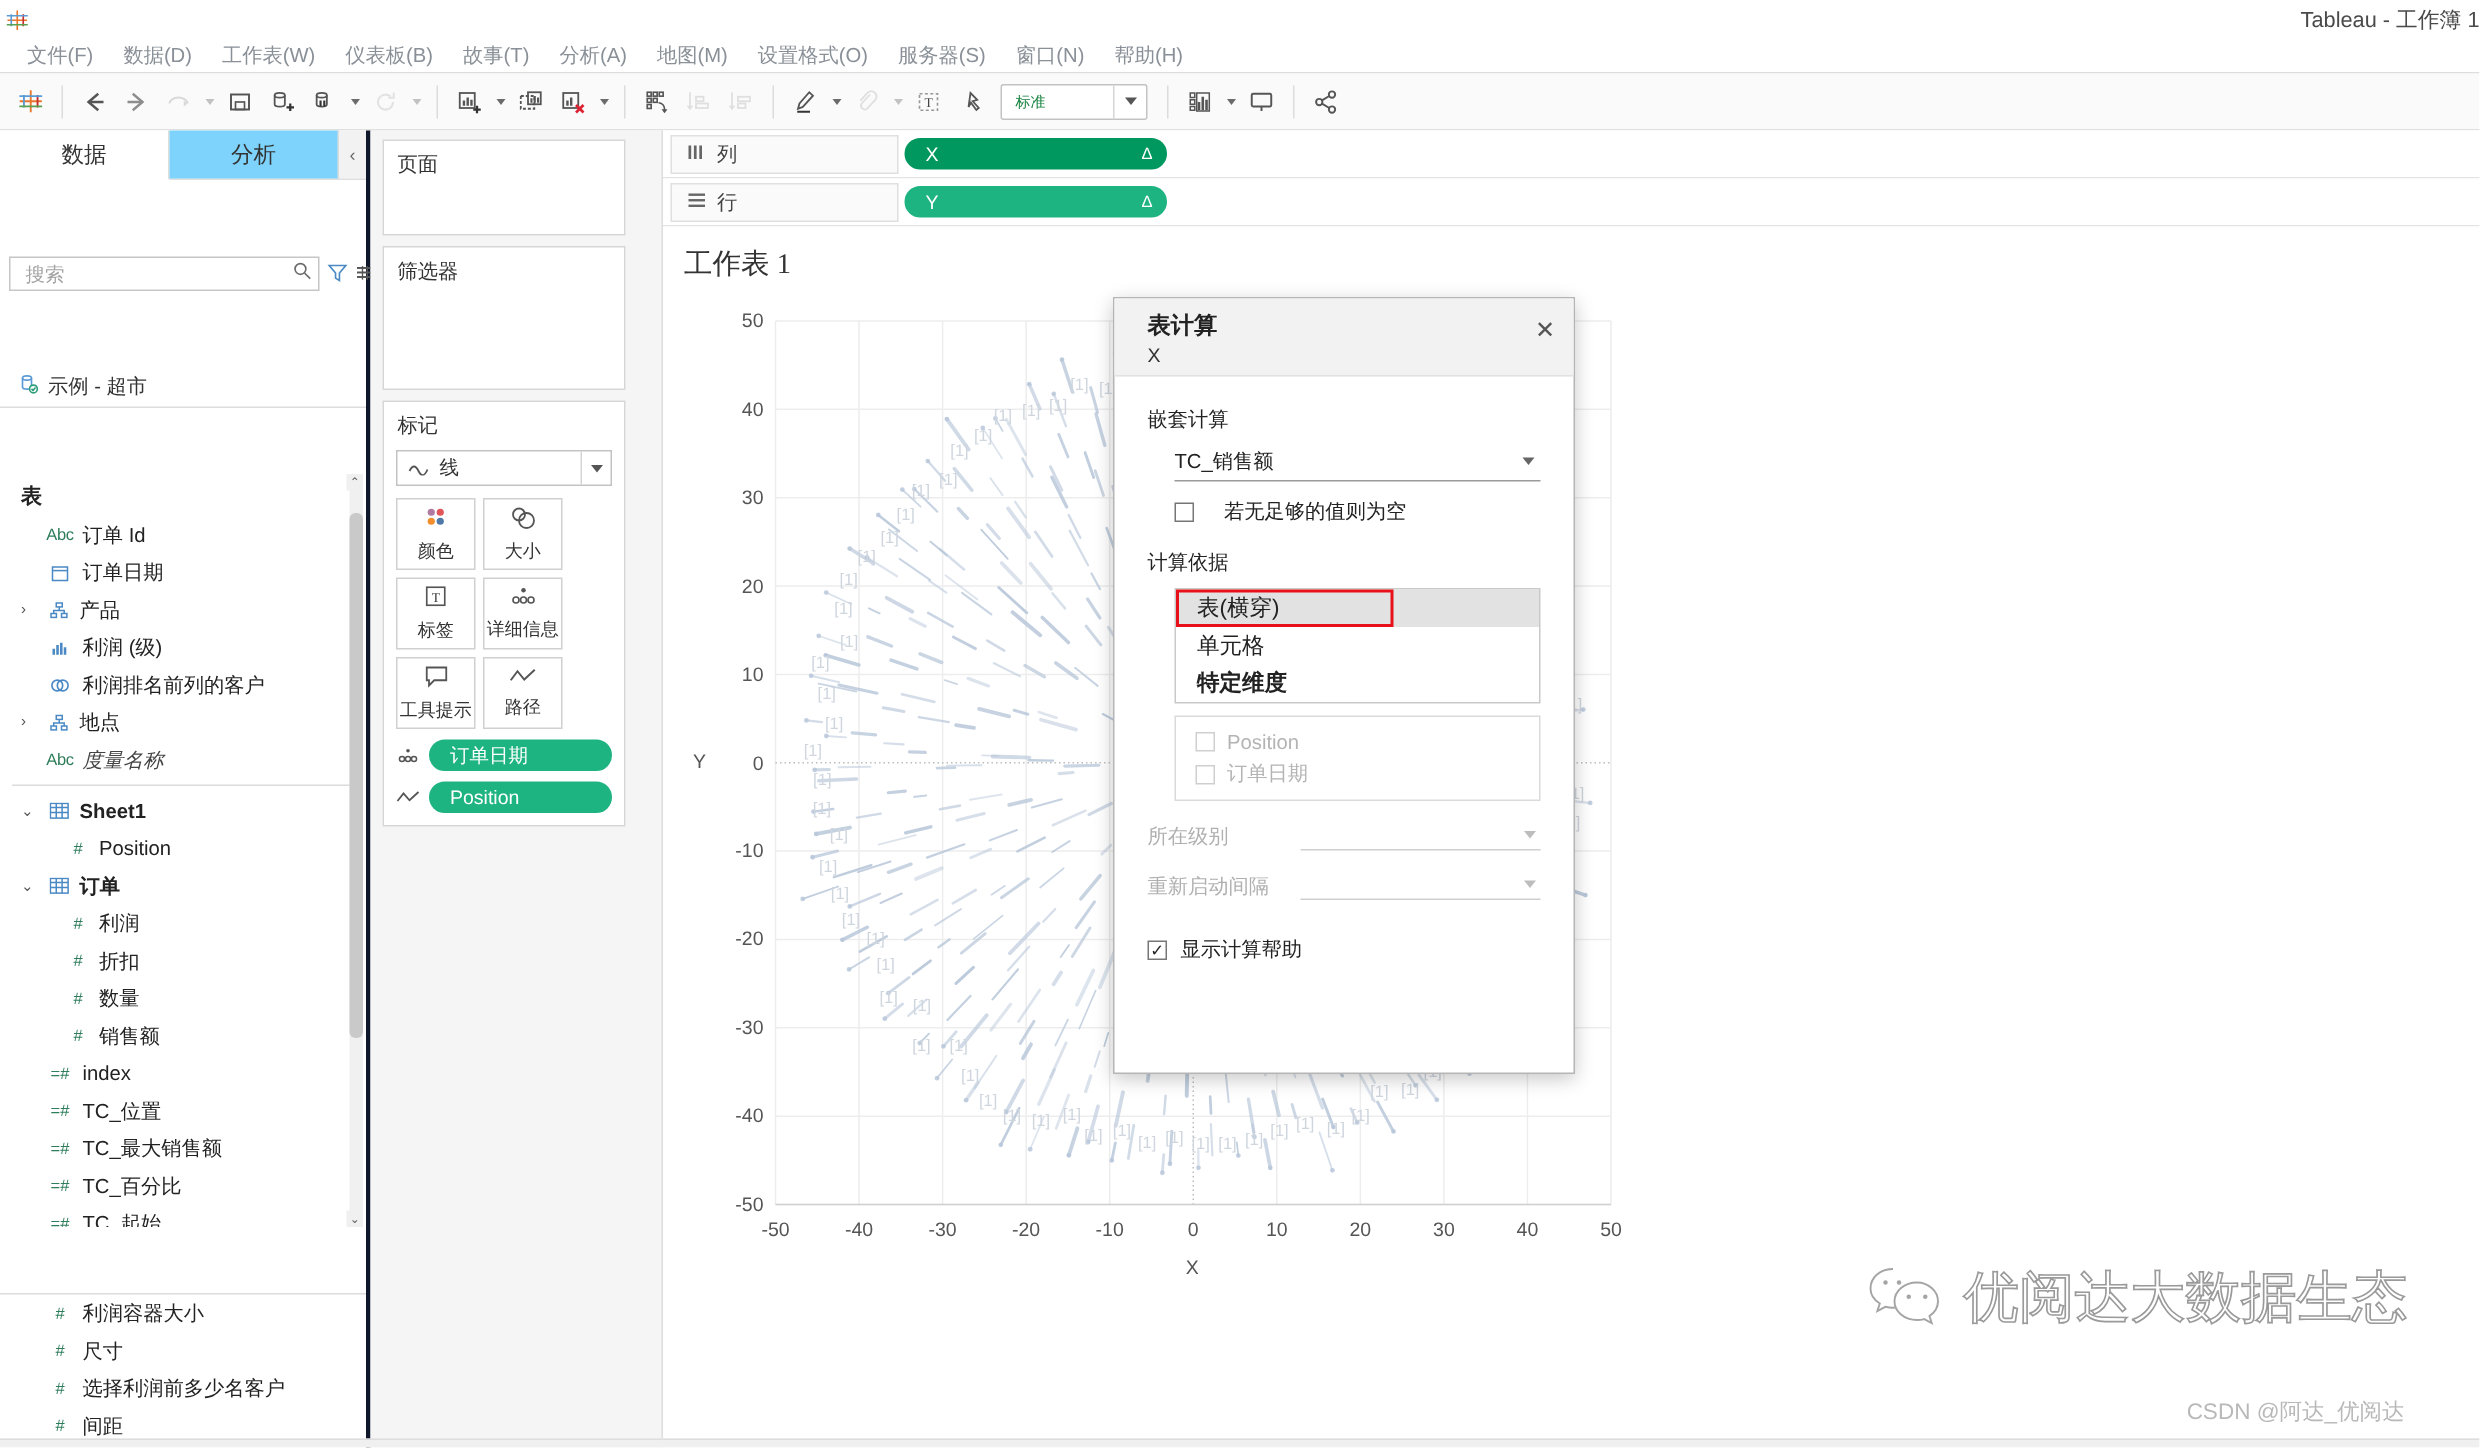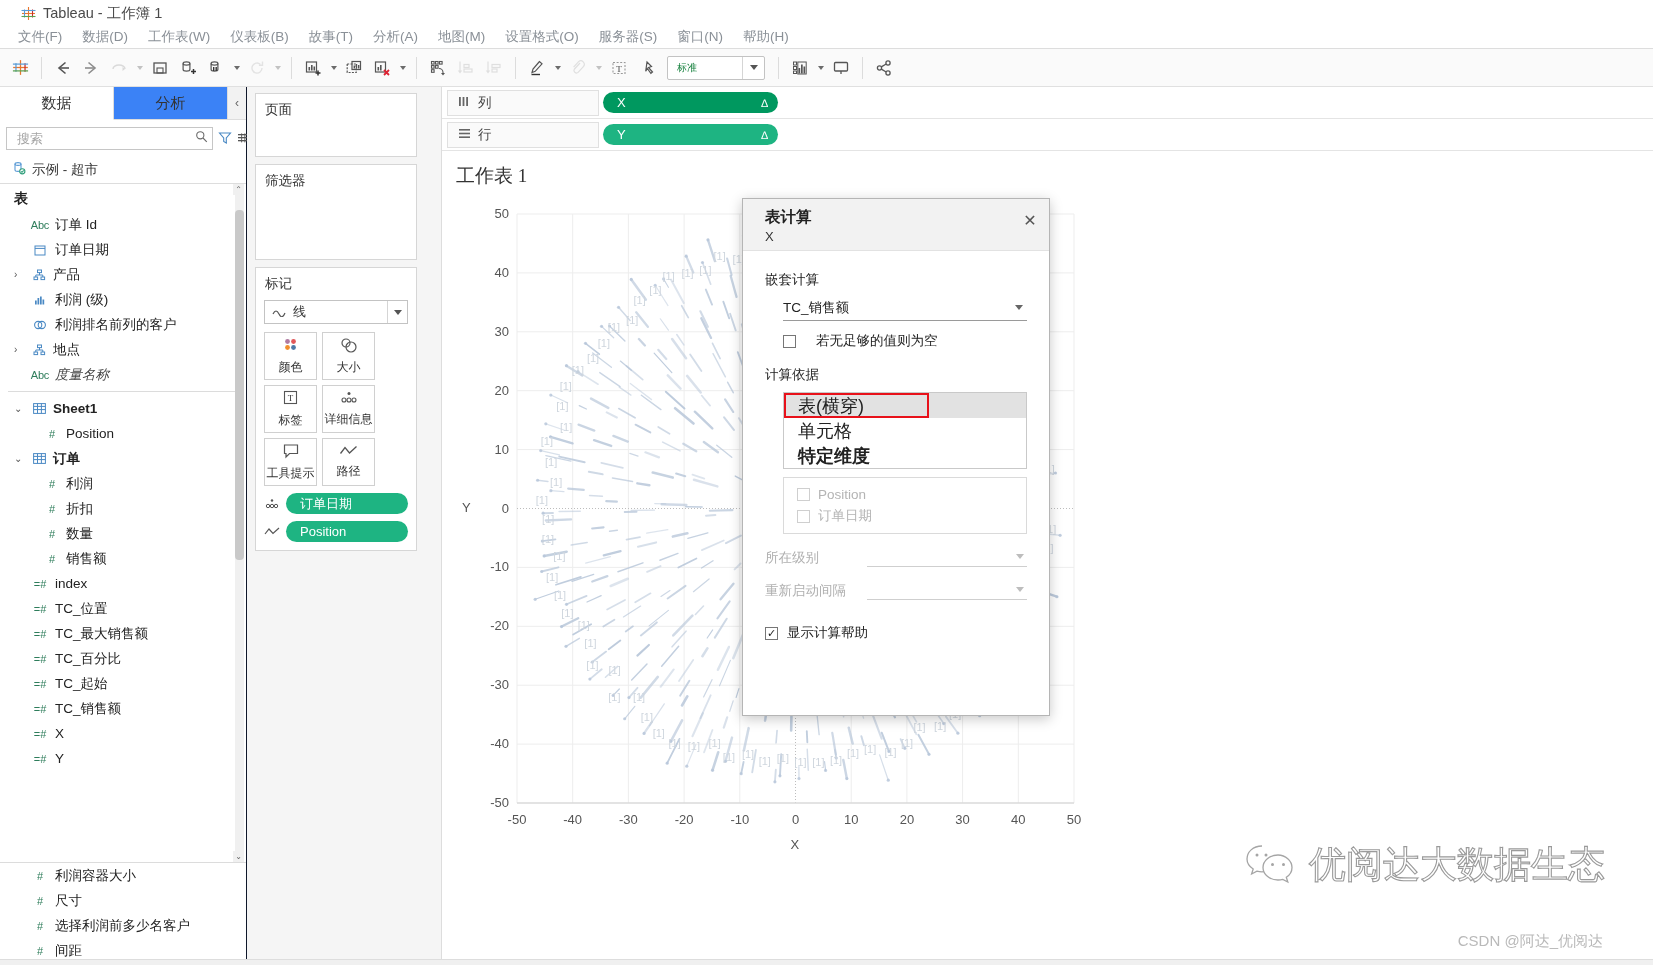--- a/index.html
+++ b/index.html
@@ -8,21 +8,21 @@
     width:1653px; height:965px;
     font-family:"Liberation Sans", sans-serif;
     font-size:13px; color:#333;
     background:#fff; overflow:hidden;
     position:relative;
   }
 
   
   #titlebar{
     height:26px; background:#fff; display:flex; align-items:center;
-    padding-left:21px; gap:7px; border-bottom:0;
+    padding-left:4px; gap:7px; border-bottom:0;justify-content:space-between;
   }
   #titlebar .tlogo{ width:15px; height:15px; position:relative; }
   #titlebar .tlogo svg{ display:block; }
   #titlebar .ttext{ font-size:14.5px; color:#4a4a4a; }
 
   
   #menubar{
     height:23px; display:flex; align-items:center; padding-left:8px;
     background:#fff; border-bottom:1px solid #ddd;
   }
@@ -62,25 +62,25 @@
   }
   .tb-select .arrowbox:after{
     content:""; border-left:4px solid transparent; border-right:4px solid transparent;
     border-top:5px solid #555;
   }
 
   
   #body-row{ display:flex; height:calc(965px - 87px); }
 
   
-  #leftpane{ width:247px; border-right:1px solid #0f172a; display:flex; flex-direction:column; background:#fff; }
+  #leftpane{ width:247px; border-right:3px solid #0f172a; display:flex; flex-direction:column; background:#fff;gap:44px; }
   #pane-tabs{ display:flex; height:33px; border-bottom:1px solid #ddd; background:#f2f2f2; position:relative; }
   .ptab{
     flex:1; display:flex; align-items:center; justify-content:center;
-    font-size:15px; color:#333; background:#3b82f6;
+    font-size:15px; color:#333; background:#7dd3fc;
     border-right:1px solid #ddd; cursor:default;
   }
   .ptab.active{ background:#fff; border-bottom:1px solid #fff; margin-bottom:-1px; }
   #pane-collapse{
     width:18px; display:flex; align-items:center; justify-content:center;
     font-size:12px; color:#666; background:#f2f2f2; cursor:default;
   }
   #datasource-row{
     height:28px; display:flex; align-items:center; gap:6px; padding-left:12px;
     border-bottom:1px solid #ddd; font-size:13.5px; color:#333;
@@ -250,21 +250,21 @@
     width:13px; height:13px; border:1px solid #767676; background:#fff;
     display:flex; align-items:center; justify-content:center; font-size:11px; color:#222;
     flex:0 0 13px;
   }
   .chkbox.dim{ border-color:#cfcfcf; }
   #calc-list{
     margin:8px 0 0 18px; border:1px solid #c9c9c9; background:#fff;
   }
   .calc-item{
     height:25px; display:flex; align-items:center; padding-left:14px;
-    font-size:18px; color:#222; cursor:default; position:relative;
+    font-size:15px; color:#222; cursor:default; position:relative;
   }
   .calc-item.sel{ background:#e2e2e2; }
   .calc-item.bold{ font-weight:bold; }
   #calc-highlight{
     position:absolute; left:0px; top:0px; width:145px; height:25px;
     border:2px solid #e8111a; pointer-events:none;
   }
   #dim-box{
     margin:8px 0 0 18px; border:1px solid #dadada; background:#fff; padding:5px 0 6px 0;
   }

